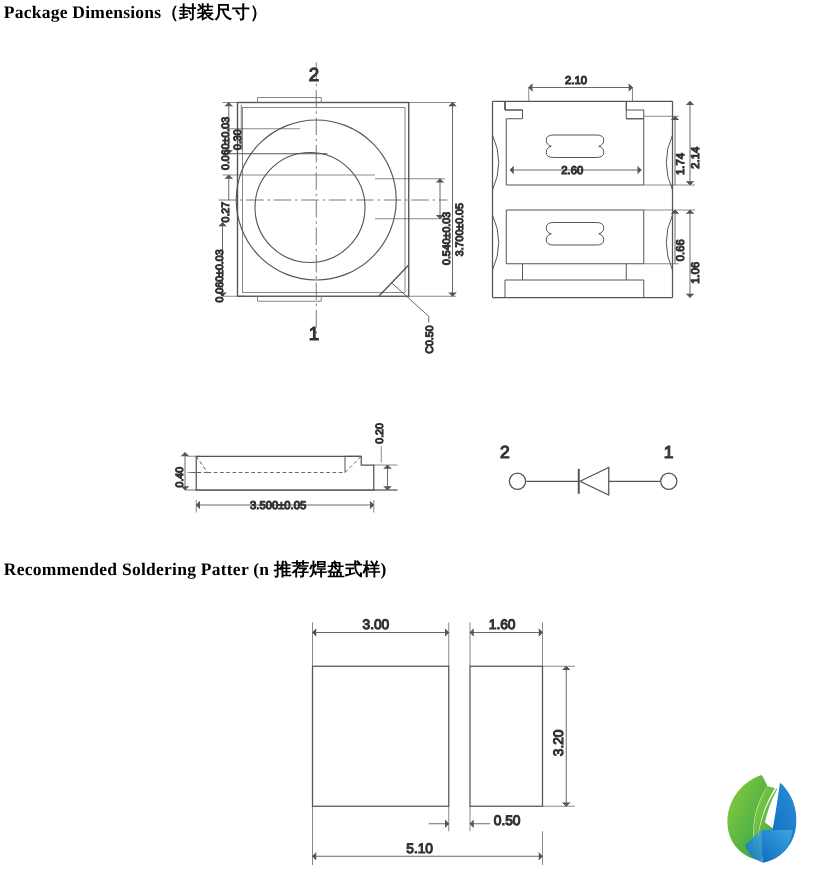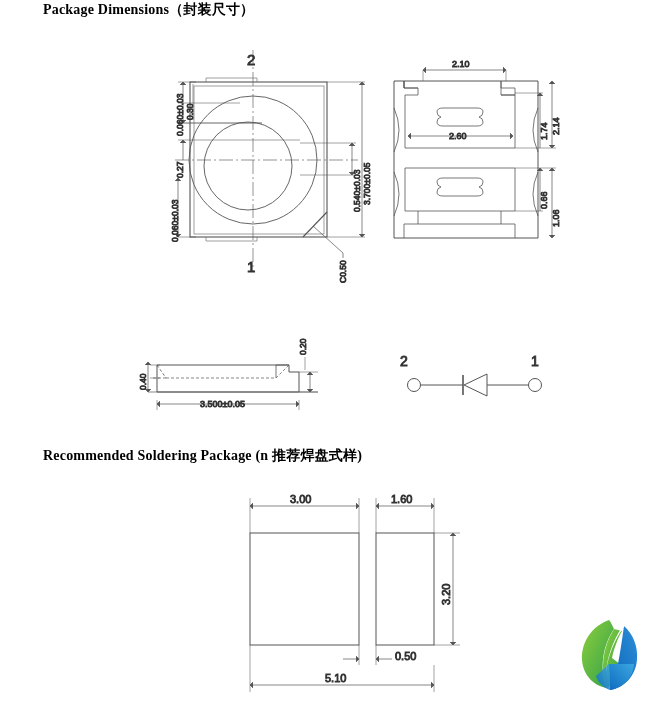--- a/index.html
+++ b/index.html
@@ -16,21 +16,20 @@
     overflow: hidden;
   }
   .heading {
     position: absolute;
     font-family: "Liberation Serif", serif;
     font-weight: bold;
     font-size: 14px;
     letter-spacing: 0.2px;
     color: #000;
     white-space: nowrap;
-    margin-left: 40px;
   }
   #heading-package { left: 3px; top: 1px; }
   #heading-solder  { left: 3px; top: 447px; }
 
   .drawing {
     position: absolute;
     left: 0;
     top: 0;
     width: 650px;
     height: 708px;
@@ -46,21 +45,21 @@
   svg text {
     font-family: "Liberation Sans", sans-serif;
     fill: #333333;
   }
 </style>
 </head>
 <body>
 
 <div class="heading" id="heading-package">Package Dimensions（封装尺寸）</div>
 
-<div class="heading" id="heading-solder">Recommended Soldering Package (n 推荐焊盘式样)</div>
+<div class="heading" id="heading-solder">Recommended Soldering Patter (n 推荐焊盘式样)</div>
 
 <svg class="drawing" viewBox="0 0 650 708">
   <g stroke="#333333" fill="none" stroke-width="0.9" shape-rendering="geometricPrecision">
 
   <g>
 
     <rect x="190" y="82" width="137" height="155" stroke="#555" stroke-width="1.1"></rect>
 
     <rect x="194" y="86" width="130" height="148" stroke="#777" stroke-width="0.7"></rect>
 

